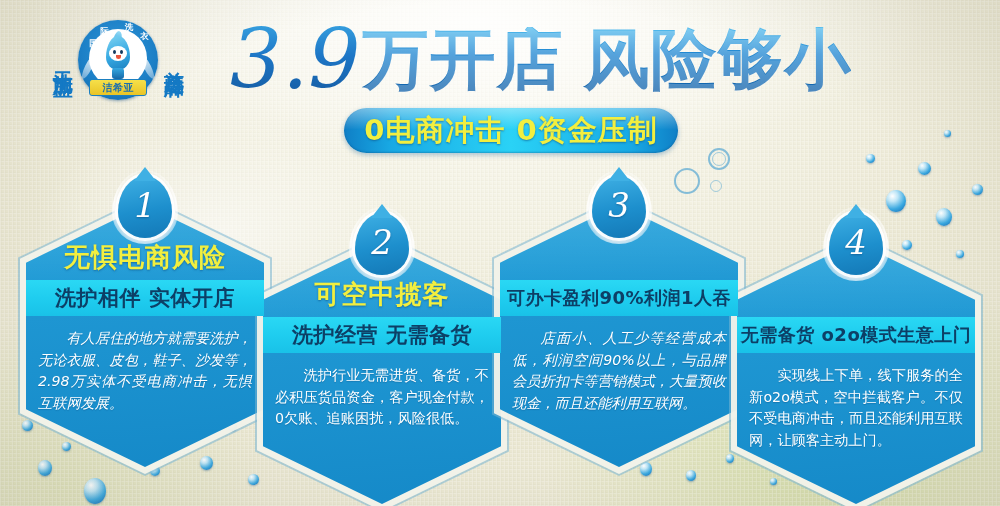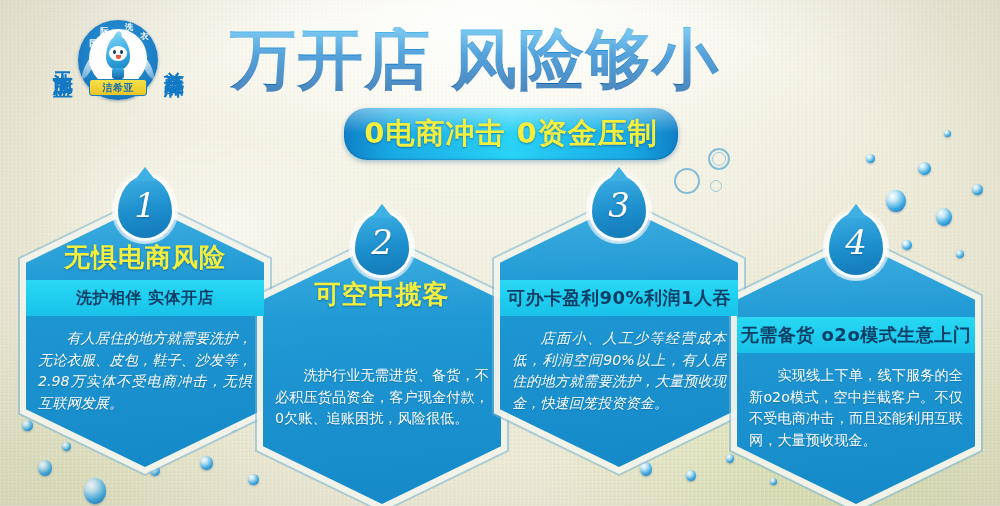--- a/index.html
+++ b/index.html
@@ -134,21 +134,21 @@
   }
   .hl-cn{
     font-size:66px; font-weight:bold; line-height:1; letter-spacing:1px;
     background:linear-gradient(180deg,#55bdee 0%,#1d84d0 42%,#0f5ea6 100%);
     -webkit-background-clip:text; background-clip:text; color:transparent;
     text-shadow:0 1px 0 rgba(255,255,255,.25);
   }
   .hl-gap{ display:inline-block; width:20px; }
 
   .pill{
-    position:absolute; left:344px; top:108px; width:334px; height:52px;
+    position:absolute; left:344px; top:108px; width:334px; height:45px;
     border-radius:23px;
     background:
       linear-gradient(180deg, rgba(255,255,255,.42) 0%, rgba(255,255,255,0) 48%),
       linear-gradient(90deg,#0f7fc6 0%, #18a9e4 14%, #2ad2f6 50%, #18a9e4 86%, #0f7fc6 100%);
     box-shadow:0 2px 5px rgba(16,90,150,.34), inset 0 -1px 2px rgba(8,70,120,.35);
     display:flex; align-items:center; justify-content:center;
   }
   .pill-text{
     font-size:29px; font-weight:bold; color:#f2ef3f; letter-spacing:1px;
     text-shadow:0 1px 2px rgba(12,70,120,.55);
@@ -218,21 +218,21 @@
     font-size:26px; font-weight:bold; color:#f2ef3f; letter-spacing:1px;
     text-shadow:0 1px 2px rgba(10,70,120,.55);
     z-index:3;
   }
   .card-band{
     position:absolute; left:0; width:238px; height:36px;
     background:linear-gradient(180deg,#2ad8f4 0%,#1fcdef 50%,#19c2e8 100%);
     display:flex; align-items:center; justify-content:center; z-index:3;
   }
   .card-band-txt{
-    font-size:16px; font-weight:bold; color:#0d3f66; letter-spacing:.5px;
+    font-size:21px; font-weight:bold; color:#0d3f66; letter-spacing:.5px;
     white-space:nowrap;
   }
   .card-band.wide .card-band-txt{ font-size:18px; }
   .card-body{
     position:absolute; left:12px; width:214px;
     font-size:14.2px; line-height:1.52; color:#ffffff;
     text-align:justify; text-indent:2em; z-index:3;
     text-shadow:0 1px 1px rgba(10,70,120,.35);
   }
 
@@ -334,20 +334,21 @@
           <div class="mascot-legs"></div>
         </div>
 
         <div class="logo-banner">洁希亚</div>
       </div>
 
       <div class="v-text">首选品牌</div>
     </div>
 
     <div class="headline">
+      <span class="hl-num">3.9</span>
       <span class="hl-cn">万开店</span>
       <span class="hl-gap"></span>
       <span class="hl-cn">风险够小</span>
     </div>
 
     <div class="pill">
       <span class="pill-text">0电商冲击 0资金压制</span>
     </div>
   </div>
 
@@ -375,53 +376,56 @@
         <div class="cut"></div>
       </div>
     <div class="hex inner"></div>
     <div class="num-badge">
       <div class="num-glow"></div>
       <div class="num-drop"></div>
       <div class="num-txt">2</div>
     </div>
     <div style="position:absolute;left:8px;top:0;width:238px;height:280px;">
       <div class="card-title">可空中揽客</div>
+      <div class="card-band">
+        <span class="card-band-txt">洗护经营 无需备货</span>
+      </div>
       <div class="card-body">洗护行业无需进货、备货，不必积压货品资金，客户现金付款，0欠账、追账困扰，风险很低。</div>
     </div>
   </div>
 
   <div class="card up" id="card-3">
     <div class="hex-outline">
         <div class="cut"></div>
       </div>
     <div class="hex inner"></div>
     <div class="num-badge">
       <div class="num-glow"></div>
       <div class="num-drop"></div>
       <div class="num-txt">3</div>
     </div>
     <div style="position:absolute;left:8px;top:0;width:238px;height:280px;">
       <div class="card-band wide">
         <span class="card-band-txt">可办卡盈利90%利润1人吞</span>
       </div>
-      <div class="card-body">店面小、人工少等经营成本低，利润空间90%以上，有人居住的地方就需要洗护，大量预收现金，快速回笼投资资金。</div>
+      <div class="card-body">店面小、人工少等经营成本低，利润空间90%以上，与品牌会员折扣卡等营销模式，大量预收现金，而且还能利用互联网。</div>
     </div>
   </div>
 
   <div class="card down" id="card-4">
     <div class="hex-outline">
         <div class="cut"></div>
       </div>
     <div class="hex inner"></div>
     <div class="num-badge">
       <div class="num-glow"></div>
       <div class="num-drop"></div>
       <div class="num-txt">4</div>
     </div>
     <div style="position:absolute;left:8px;top:0;width:238px;height:280px;">
       <div class="card-band wide">
         <span class="card-band-txt">无需备货 o2o模式生意上门</span>
       </div>
-      <div class="card-body">实现线上下单，线下服务的全新o2o模式，空中拦截客户。不仅不受电商冲击，而且还能利用互联网，大量预收现金。</div>
+      <div class="card-body">实现线上下单，线下服务的全新o2o模式，空中拦截客户。不仅不受电商冲击，而且还能利用互联网，让顾客主动上门。</div>
     </div>
   </div>
 
 </div>
 
 </body></html>

